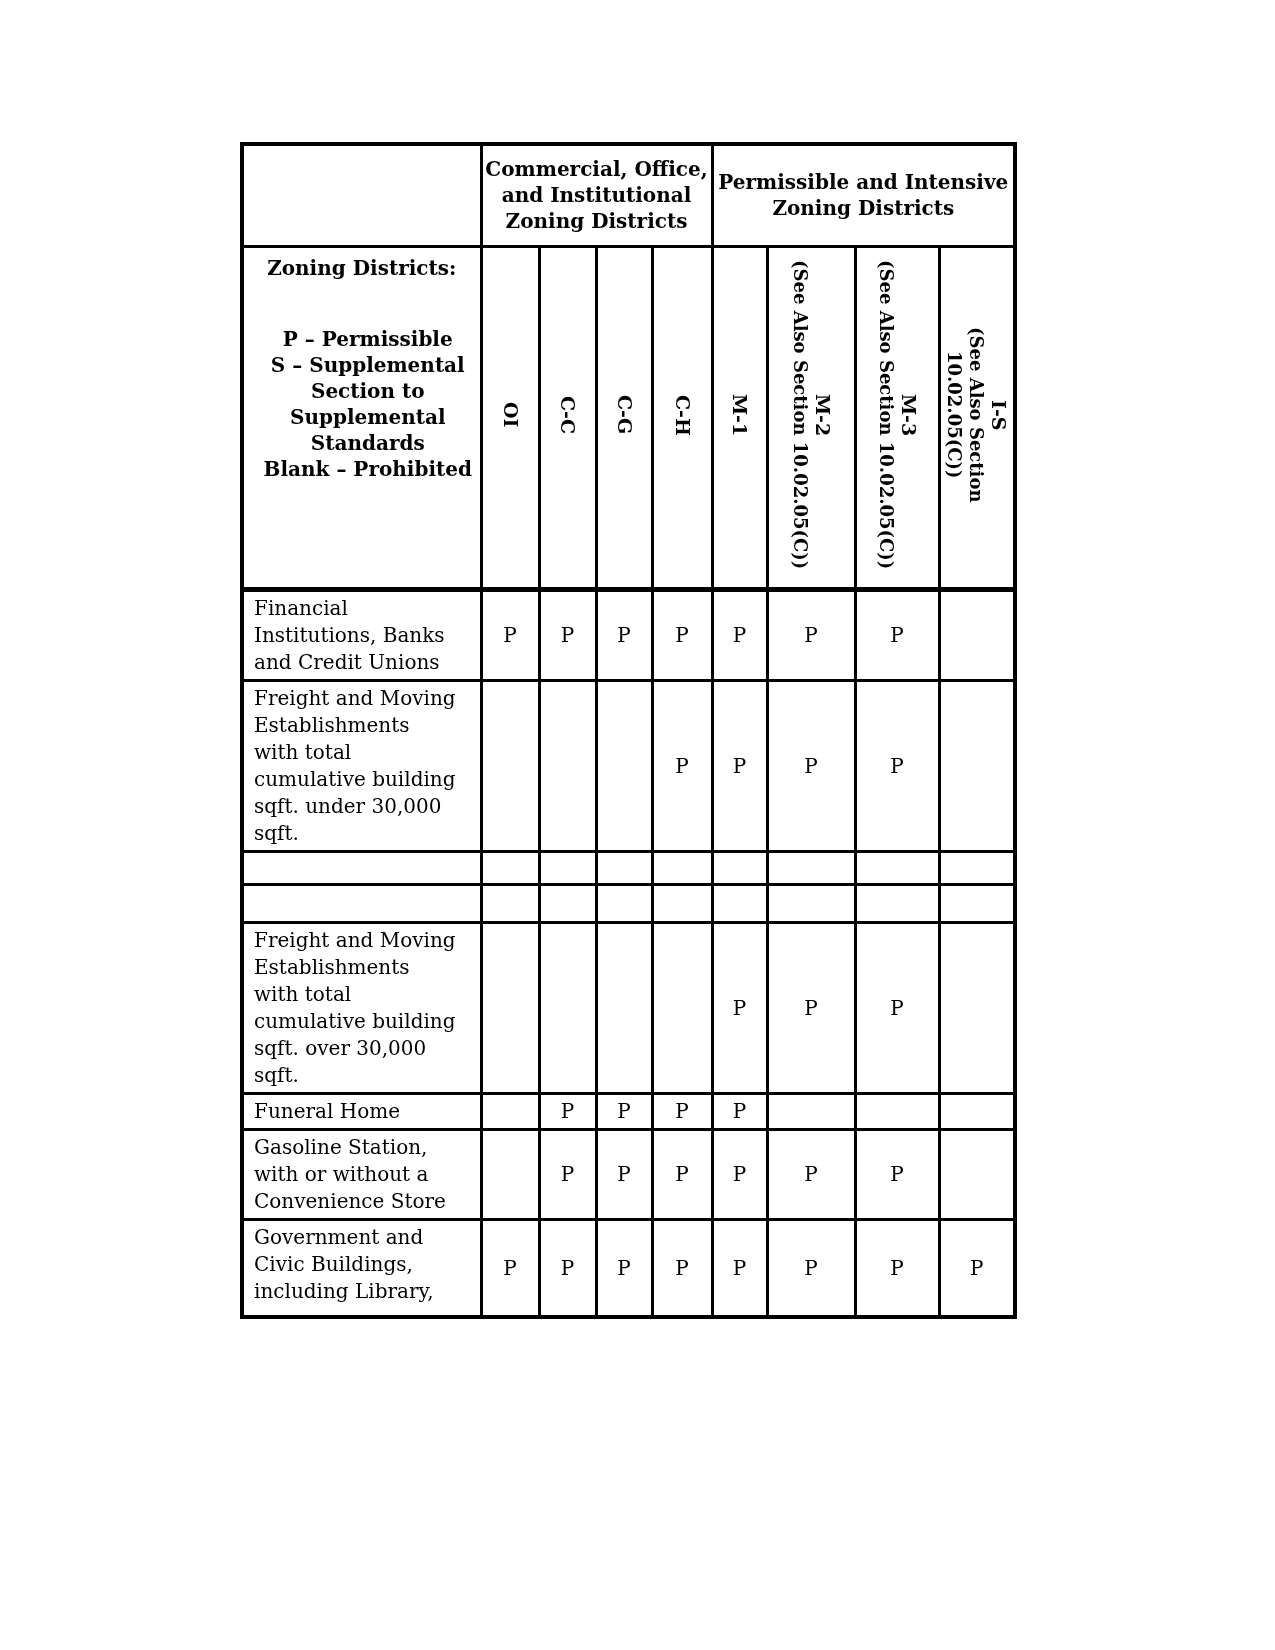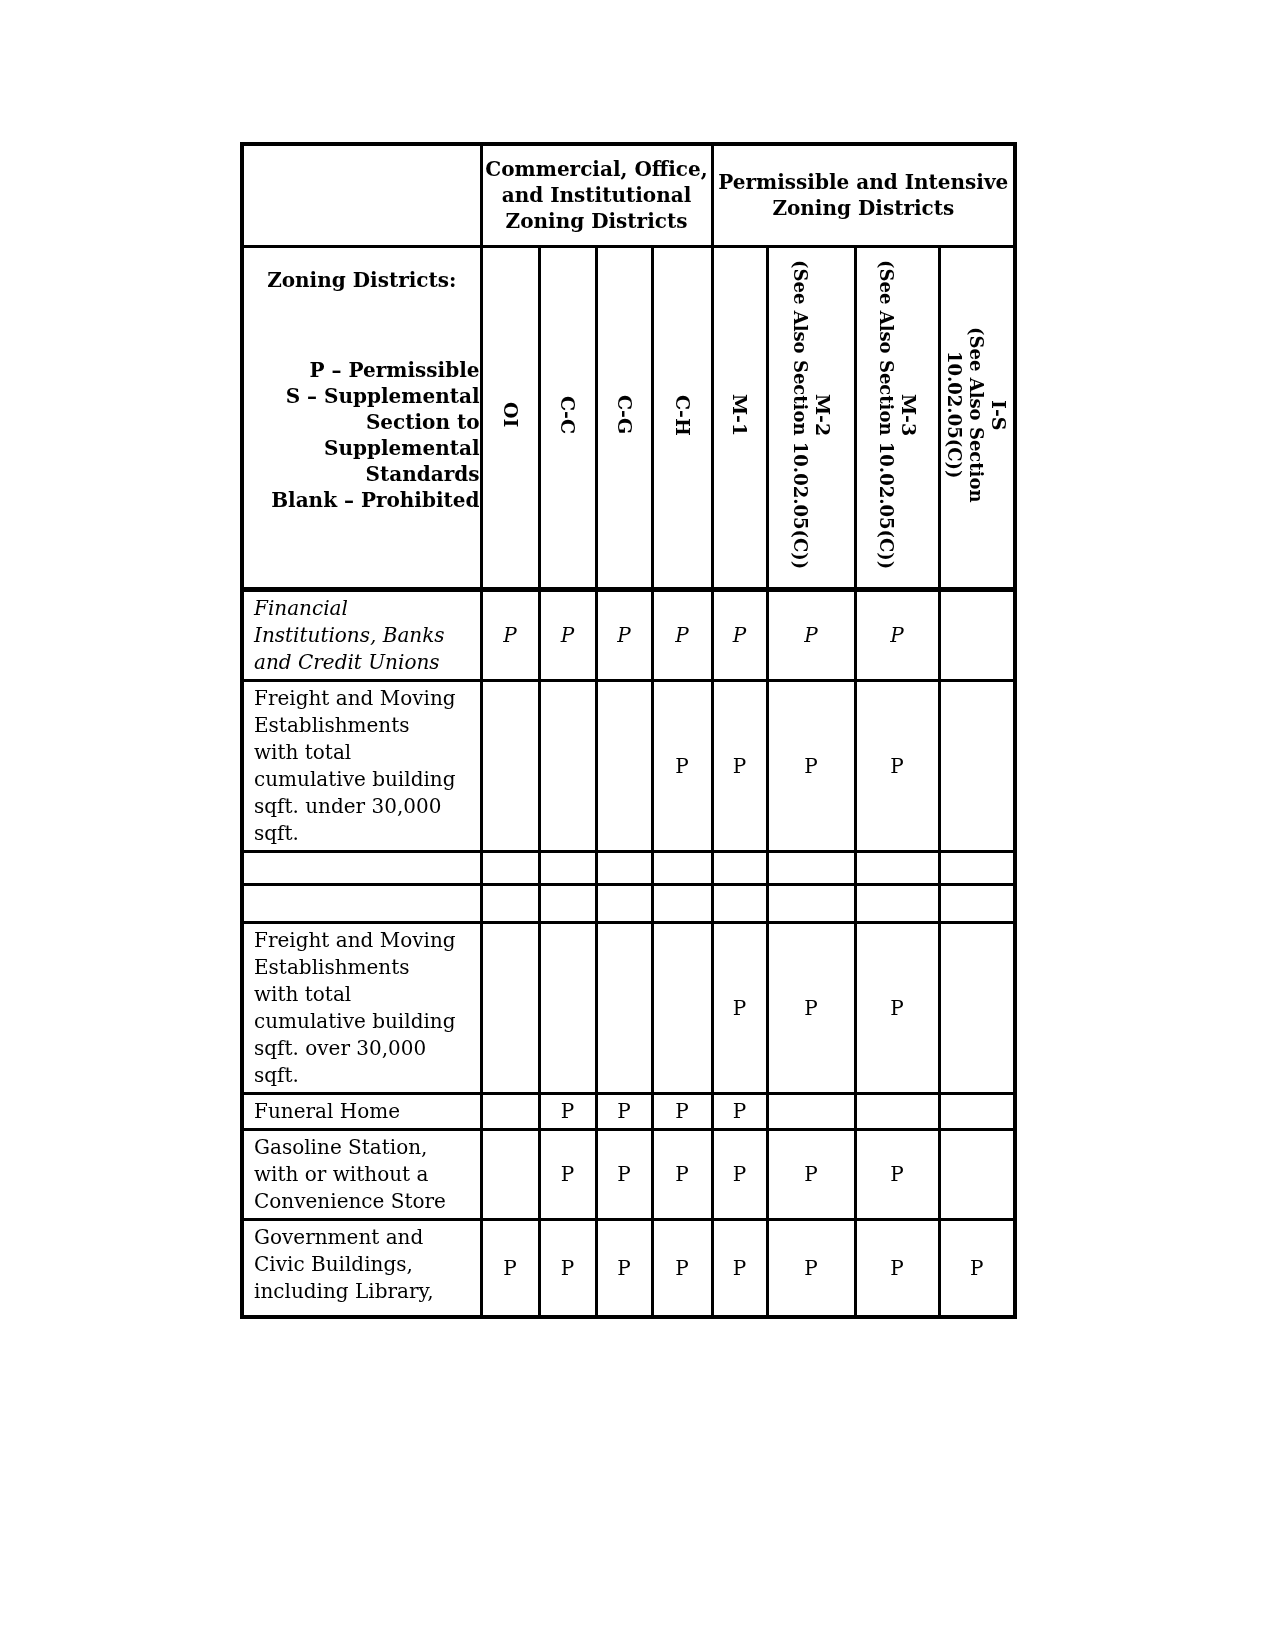--- a/index.html
+++ b/index.html
@@ -25,21 +25,21 @@
   }
   .zoning-table td {
     border: 3px solid #000;
     padding: 0;
     overflow: hidden;
     background: #fff;
   }
   
   tr.h1 { height: 102px; }
   tr.h2 { height: 343px; }
-  tr.br-0 { height: 76px; font-style: italic; }
+  tr.br-0 { height: 76px; }
   tr.br-1 { height: 159px; }
   tr.br-2 { height: 33px; }
   tr.br-3 { height: 38px; }
   tr.br-4 { height: 163px; }
   tr.br-5 { height: 35px; }
   tr.br-6 { height: 90px; }
   tr.br-7 { height: 136px; }
   tr.br-8 { height: 98px; }
 
   
@@ -51,29 +51,29 @@
     line-height: 26px;
   }
   
   td.legend-cell {
     vertical-align: top;
   }
   .legend-title {
     text-align: center;
     font-weight: bold;
     font-size: 20px;
-    padding-top: 20px;
+    padding-top: 8px;
   }
   .legend-lines {
-    margin-top: 65px;
+    margin-top: 46px;
     padding-left: 12px;
     font-weight: bold;
     font-size: 20px;
     line-height: 26px;
-    text-align: right;
+    text-align: center;
   }
   
   td.vcell {
     text-align: center;
     vertical-align: middle;
   }
   .vert {
     writing-mode: vertical-rl;
     display: inline-block;
     height: 330px;

